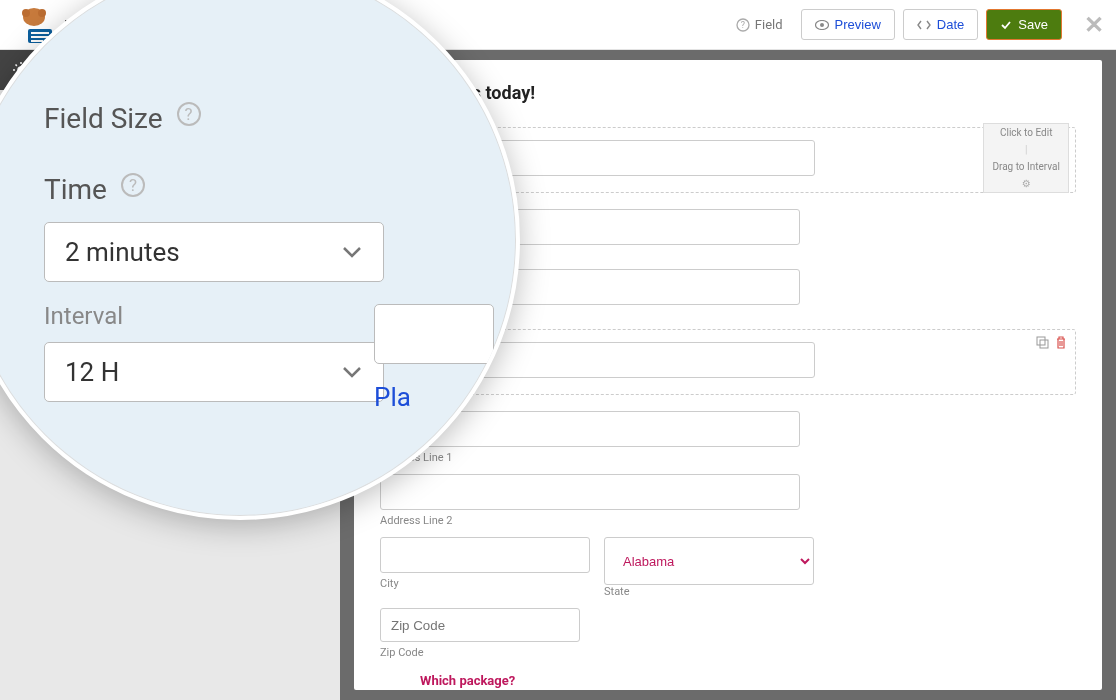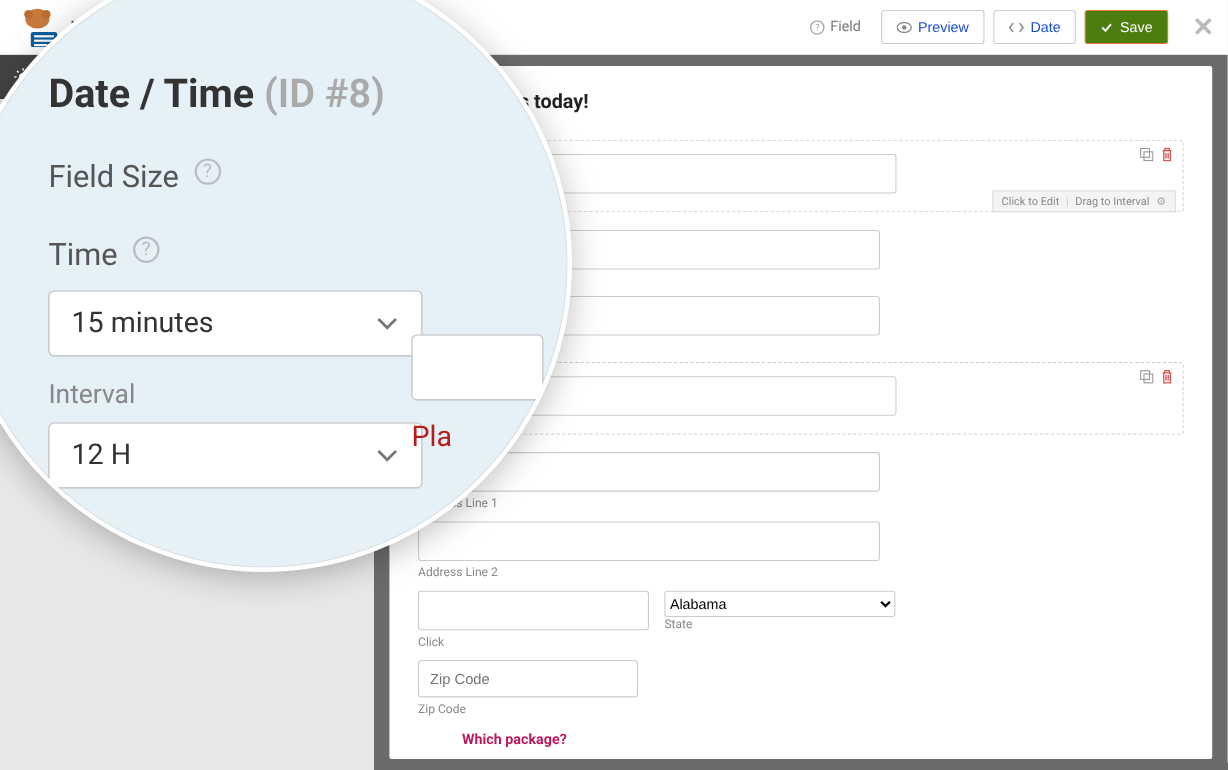--- a/index.html
+++ b/index.html
@@ -23,47 +23,47 @@
 
 .canvas { flex: 1; background: #6b6b6b; padding: 10px 14px; overflow: hidden; }
 .form-wrap { background: #fff; border-radius: 2px; padding: 22px 26px; height: 100%; overflow: hidden; }
 .form-title { font-size: 18px; font-weight: 700; color: #222; margin-bottom: 24px; }
 
 .field-box { border: 1px dashed #ccc; border-radius: 3px; padding: 12px 14px 16px; margin-bottom: 16px; position: relative; }
 .field-box .actions { position: absolute; top: 6px; right: 8px; display: flex; gap: 6px; }
 .field-box .actions span { font-size: 13px; cursor: pointer; }
 .dup-icon { color: #999; }
 .del-icon { color: #d9534f; }
-.hint-row { position: absolute; right: 6px; bottom: -1px; background: #f4f4f4; border: 1px solid #ddd; font-size: 10px; color: #888; padding: 3px 8px; display: flex; align-items: center; gap: 6px; }
+.hint-row { position: absolute; right: 6px; bottom: -1px; background: #f4f4f4; border: 1px solid #ddd; font-size: 10px; color: #888; padding: 3px 8px; display: flex; align-items: center; gap: 6px; flex-direction: column; }
 .hint-row .sep { color: #ccc; }
 .hint-row .cog { color: #aaa; }
 
 .text-in { width: 100%; max-width: 420px; height: 36px; border: 1px solid #ccc; border-radius: 3px; padding: 0 10px; background: #fff; }
 .small-in { max-width: 200px; height: 34px; }
 
 .addr-group .text-in { margin-bottom: 4px; }
 .sub-label { font-size: 11px; color: #888; margin-bottom: 10px; display: block; }
 .addr-row { display: flex; gap: 14px; }
 .addr-col { flex: 1; max-width: 210px; }
-.select { width: 100%; height: 24px; border: 1px solid #ccc; border-radius: 3px; padding: 0 0; background: #fff; color: #000000; font-size: 13px; }
+.select { width: 100%; height: 48px; border: 1px solid #ccc; border-radius: 3px; padding: 0 14px; background: #fff; color: #be185d; font-size: 13px; }
 
 .q-label { font-size: 13px; font-weight: 700; color: #be185d; margin-top: 14px; margin-left: 40px; }
 
 
 .magnifier { position: absolute; top: -40px; left: -40px; width: 560px; height: 560px; border-radius: 50%; background: #e6f0f7; border: 4px solid #fff; box-shadow: 0 6px 30px rgba(0,0,0,0.25), inset 0 0 0 1px #ddd; overflow: hidden; padding: 100px 70px 0 80px; }
 .magnifier h1 { font-size: 36px; font-weight: 700; color: #333; }
 .magnifier h1 .idtag { color: #aaa; font-weight: 600; }
 .mag-label { font-size: 28px; color: #555; margin-top: 38px; display: flex; align-items: flex-start; gap: 14px; }
 .mag-help { width: 24px; height: 24px; border: 2px solid #bbb; border-radius: 50%; color: #bbb; font-size: 17px; display: inline-flex; align-items: center; justify-content: center; }
 .mag-select { margin-top: 16px; width: 440px; height: 60px; border: 1.5px solid #bbb; background: #fff; border-radius: 5px; font-size: 26px; color: #333; padding: 0 20px; display: flex; align-items: center; justify-content: space-between; }
 .mag-select.narrow { width: 340px; }
 .mag-select .arrow { color: #777; font-size: 24px; }
 .mag-interval { font-size: 24px; color: #888; margin-top: 20px; }
 .side-sel { position: absolute; top: 340px; left: 410px; width: 120px; height: 60px; border: 1.5px solid #bbb; background: #fff; border-radius: 5px; }
-.side-txt { position: absolute; top: 418px; left: 410px; font-size: 26px; color: #b91c1c; }
+.side-txt { position: absolute; top: 418px; left: 410px; font-size: 26px; color: #1d4ed8; }
 
 .orange-tab { position: absolute; top: 17px; left: 200px; width: 120px; height: 6px; background: #e27730; border-radius: 2px; }
 
 svg { display: block; }
 </style>
 </head>
 <body>
 
 <div class="topbar">
   <div class="logo">
@@ -168,55 +168,51 @@
       </div>
 
       <div class="addr-group">
         <input class="text-in" style="">
         <span class="sub-label">Address Line 1</span>
         <input class="text-in" style="">
         <span class="sub-label">Address Line 2</span>
         <div class="addr-row">
           <div class="addr-col">
             <input class="text-in" style="max-width: 100%;">
-            <span class="sub-label">Click</span>
+            <span class="sub-label">City</span>
           </div>
           <div class="addr-col">
             <select class="select">
               <option>Alabama</option>
             </select>
             <span class="sub-label">State</span>
           </div>
         </div>
         <input class="text-in small-in" placeholder="Zip Code" style="">
         <span class="sub-label">Zip Code</span>
       </div>
 
       <div class="q-label">Which package?</div>
     </div>
   </div>
 </div>
 
 <div class="magnifier">
-  <h1>
-    <span>Date / Time</span>
-    <span class="idtag">(ID #8)</span>
-  </h1>
 
   <div class="mag-label">
     <span>Field Size</span>
     <span class="mag-help">?</span>
   </div>
 
   <div class="mag-label">
     <span>Time</span>
     <span class="mag-help">?</span>
   </div>
   <div class="mag-select narrow">
-    <span>15 minutes</span>
+    <span>2 minutes</span>
     <span class="arrow">
       <svg width="22" height="14" viewBox="0 0 22 14">
           <path d="M3 3 L11 11 L19 3" fill="none" stroke="#777" stroke-width="2.5"></path>
         </svg>
     </span>
   </div>
 
   <div class="side-sel"></div>
   <div class="side-txt">Pla</div>
 

